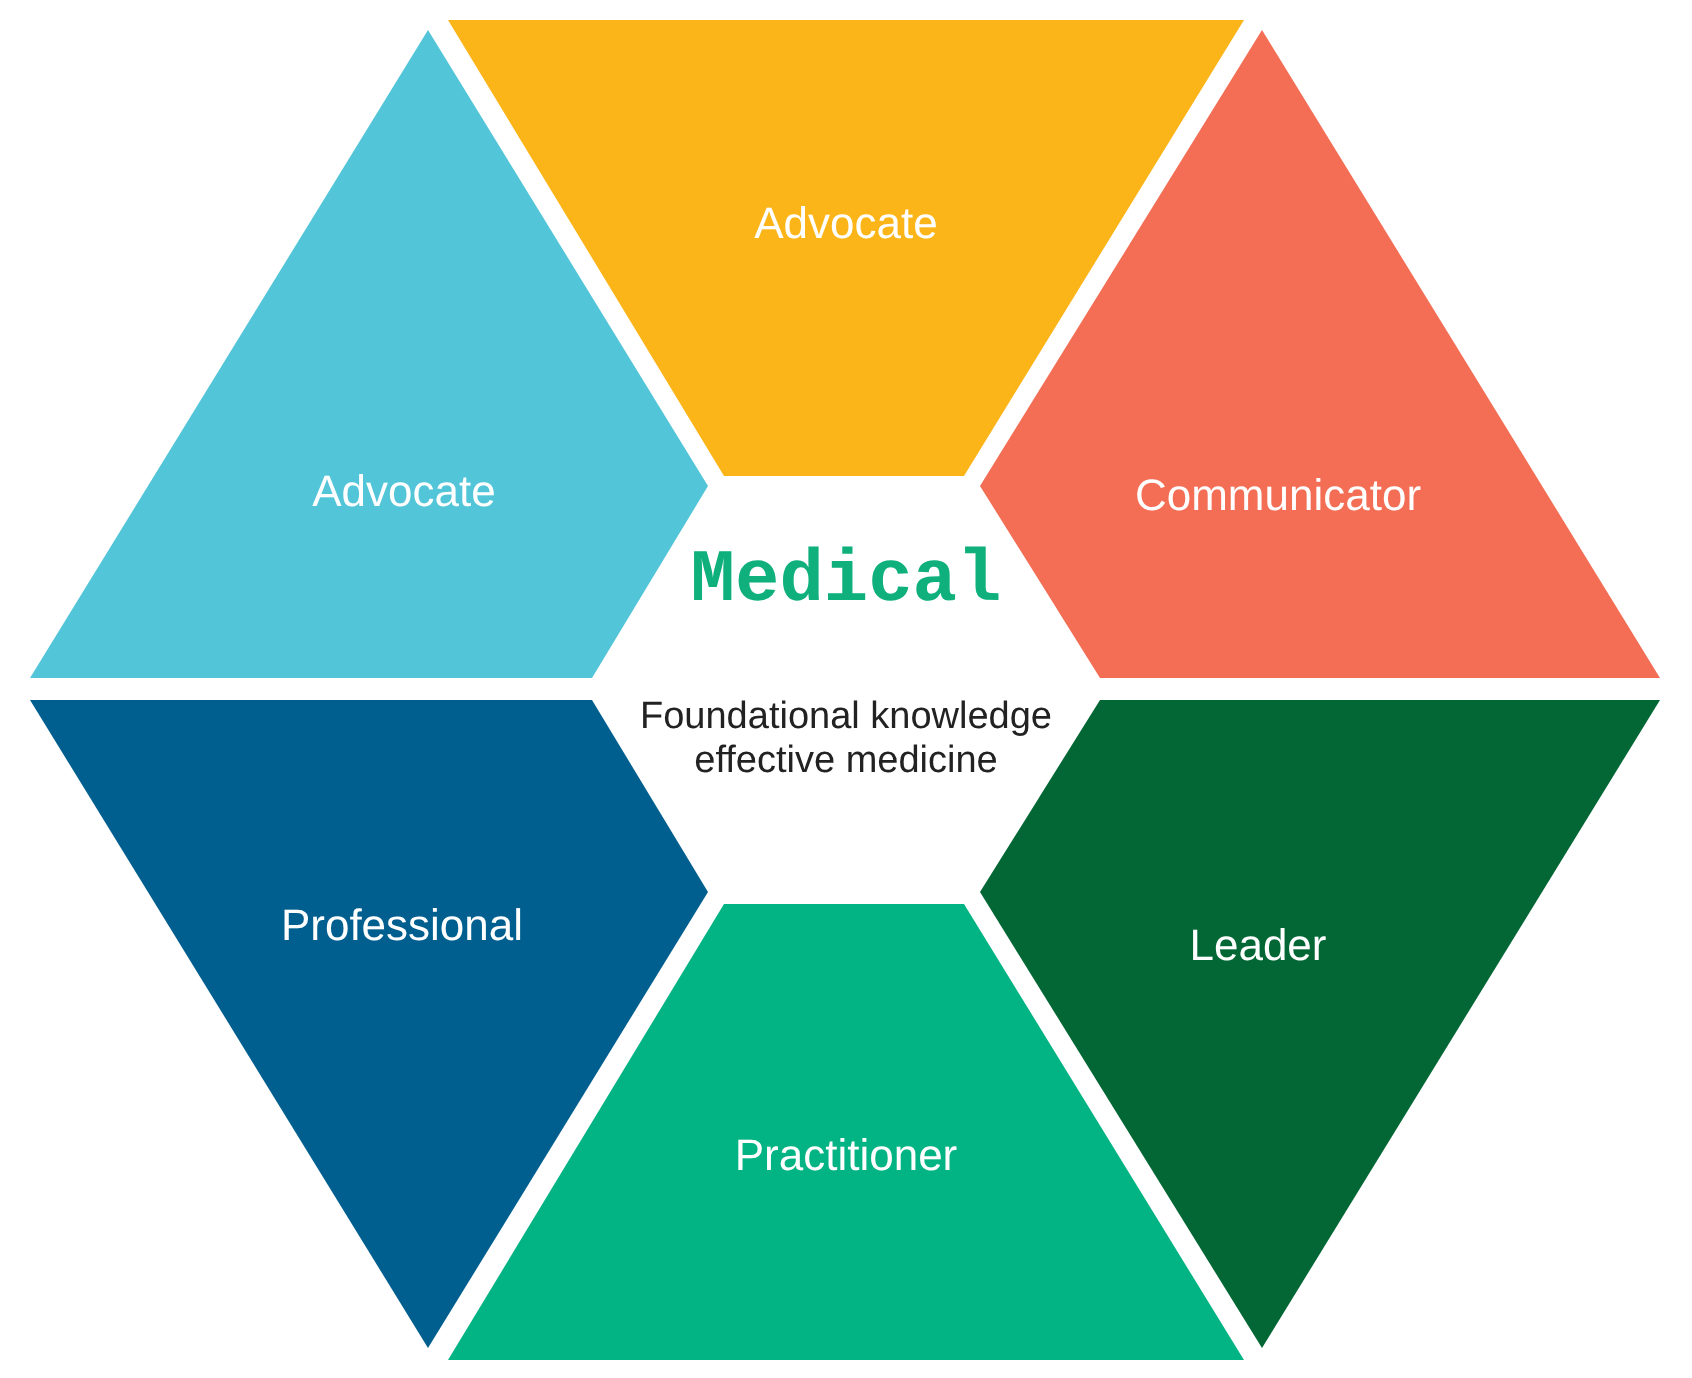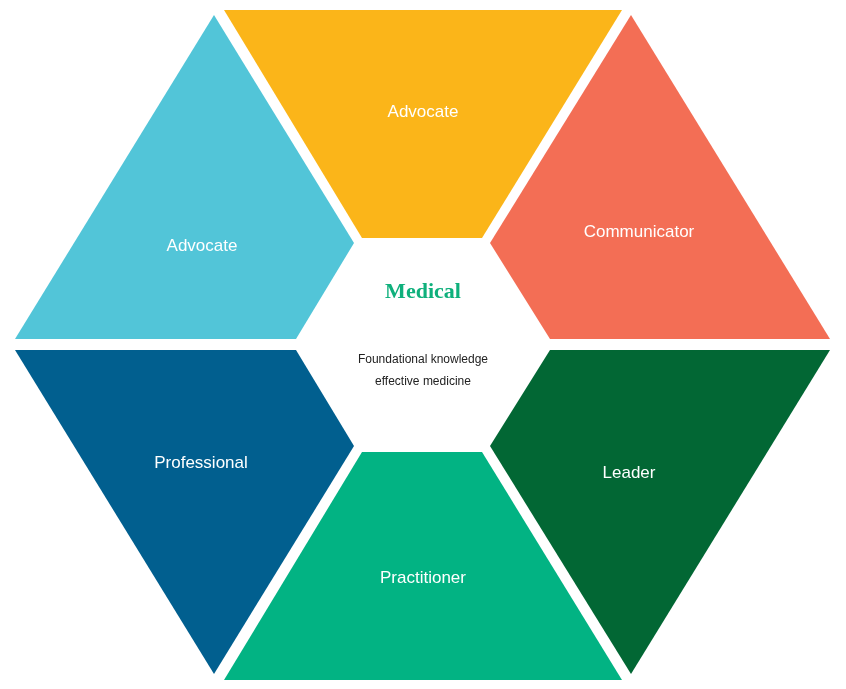--- a/index.html
+++ b/index.html
@@ -1,47 +1,47 @@
 <!DOCTYPE html>
 <html><head>
   <meta charset="utf-8">
   <style>
     html, body { margin: 0; padding: 0; background: #ffffff; }
     body { width: 846px; height: 689px; position: relative; overflow: hidden; font-family: "Liberation Sans", sans-serif; }
     svg.diagram { position: absolute; left: 0; top: 0; width: 846px; height: 689px; }
     .seg-label {
       position: absolute; color: #ffffff; font-family: "Liberation Sans", sans-serif;
-      font-size: 17px; transform: translate(-50%, -50%); white-space: nowrap;
+      font-size: 22px; transform: translate(-50%, -50%); white-space: nowrap;
     }
     .center-title {
       position: absolute; left: 423px; top: 272px; transform: translateX(-50%);
-      text-align: left; color: #0fb07c; font-weight: bold; font-size: 22px; line-height: 38px;
-      font-family: Liberation Serif, serif; white-space: nowrap;
+      text-align: left; color: #0fb07c; font-weight: bold; font-size: 37px; line-height: 38px;
+      font-family: Liberation Mono, monospace; white-space: nowrap;
     }
     .center-desc {
       position: absolute; left: 423px; top: 348px; transform: translateX(-50%);
-      text-align: center; color: #222222; font-size: 12px; line-height: 22px;
+      text-align: center; color: #222222; font-size: 19px; line-height: 22px;
       font-family: "Liberation Sans", sans-serif; white-space: nowrap;
     }
     .center-desc span { display: block; }
   </style>
 </head>
 <body>
 
 <svg class="diagram" viewBox="0 0 846 689" xmlns="http://www.w3.org/2000/svg">
   <polygon points="224,10 622,10 482,238 362,238" fill="#fbb519"></polygon>
   <polygon points="631,15 830,339 550,339 490,243" fill="#f36e55"></polygon>
   <polygon points="550,350 830,350 631,674 490,446" fill="#026734"></polygon>
   <polygon points="362,452 482,452 622,680 224,680" fill="#02b383"></polygon>
   <polygon points="15,350 296,350 354,446 214,674" fill="#015f8f"></polygon>
   <polygon points="214,15 354,243 296,339 15,339" fill="#52c5d8"></polygon>
 </svg>
 
 <div class="seg-label" style="left:423px; top:112px;">Advocate</div>
-<div class="seg-label" style="left:639px; top:232px;">Communicator</div>
+<div class="seg-label" style="left:639px; top:248px;">Communicator</div>
 <div class="seg-label" style="left:629px; top:473px;">Leader</div>
 <div class="seg-label" style="left:423px; top:578px;">Practitioner</div>
 <div class="seg-label" style="left:201px; top:463px;">Professional</div>
 <div class="seg-label" style="left:202px; top:246px;">Advocate</div>
 
 <div class="center-title">
   <div>Medical</div>
 </div>
 
 <div class="center-desc">

